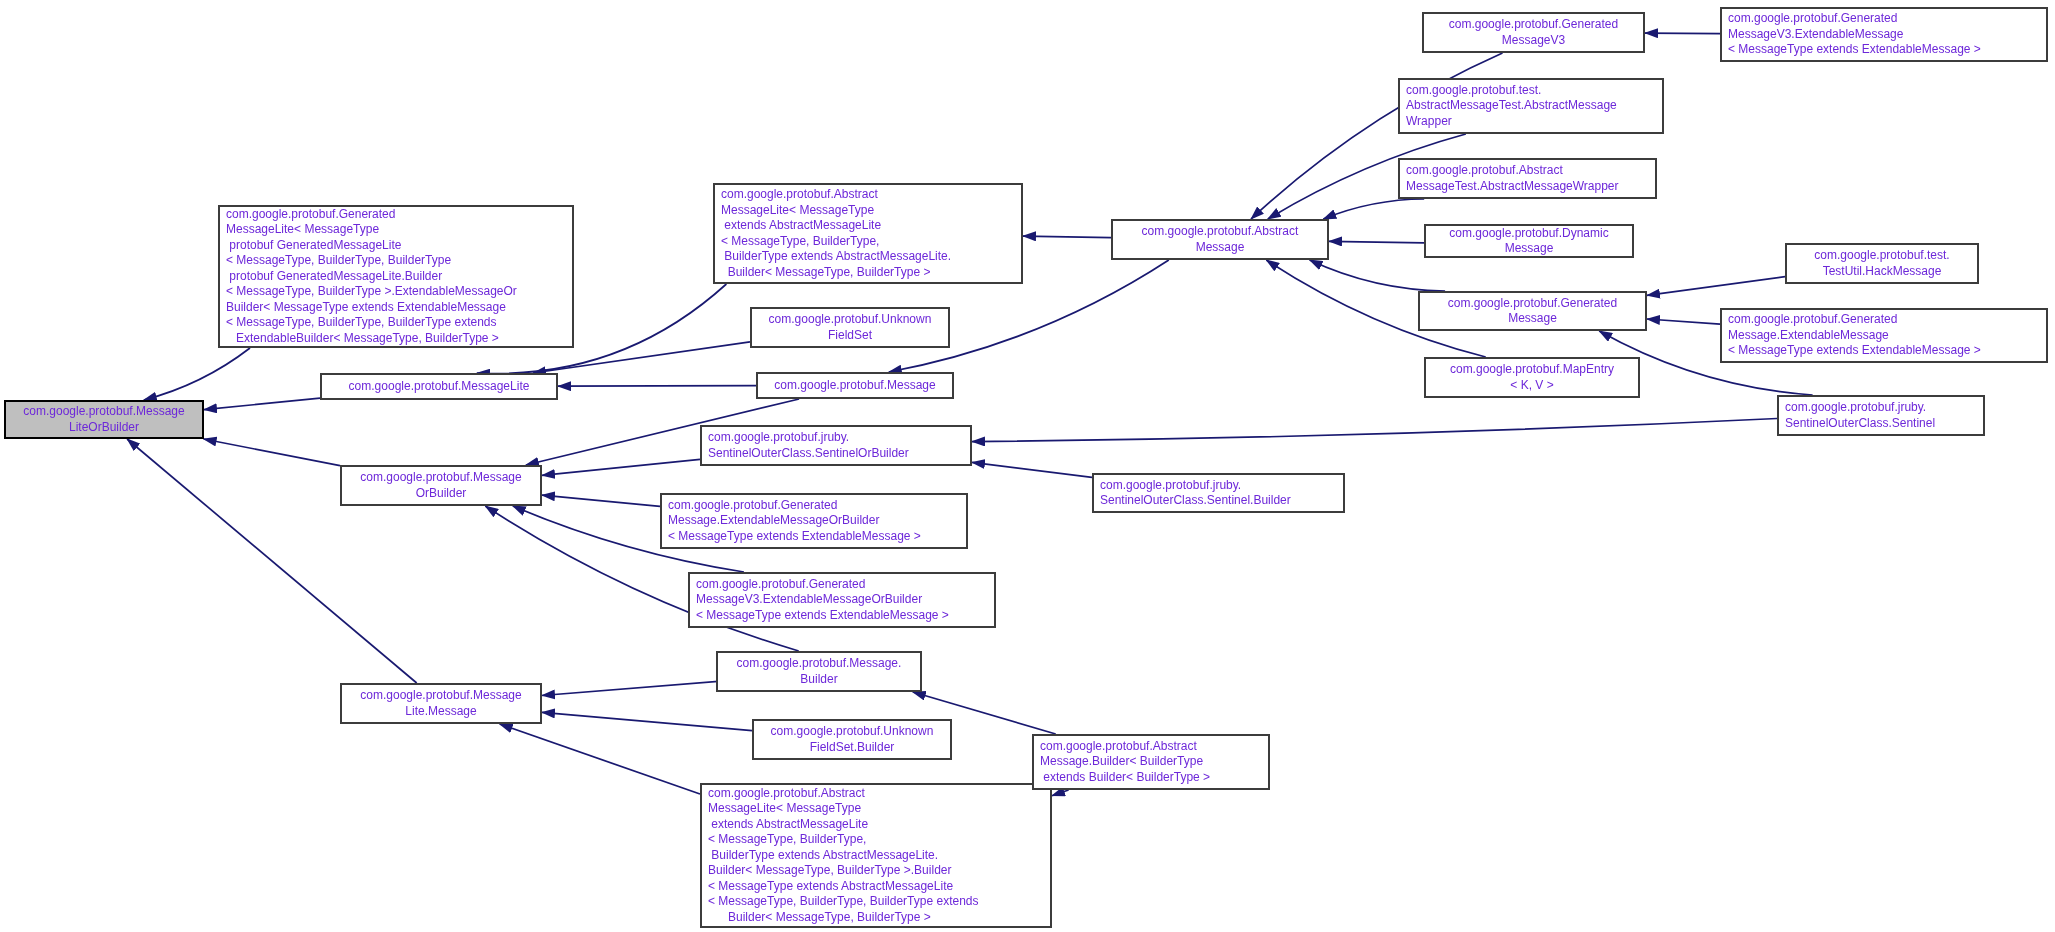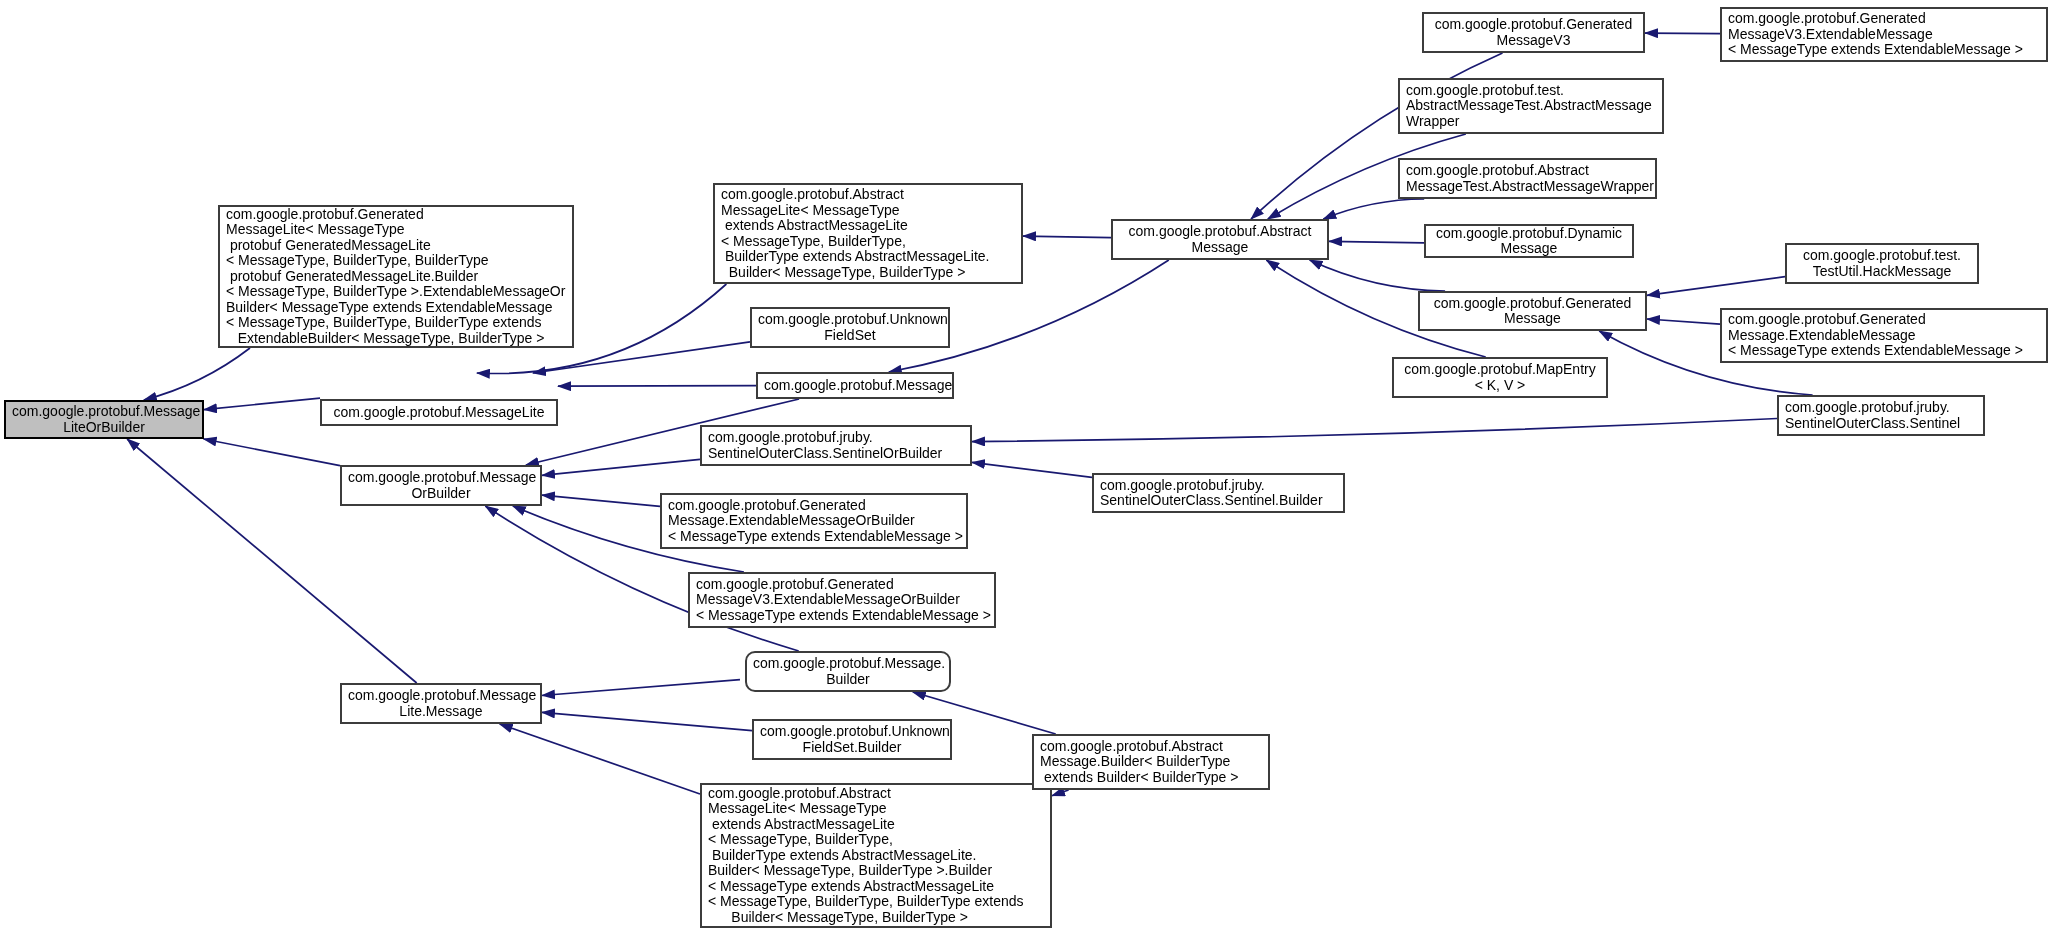--- a/index.html
+++ b/index.html
@@ -1,20 +1,20 @@
 <!DOCTYPE html>
 <html><head>
 <meta charset="utf-8">
 <style>
   html,body{margin:0;padding:0;background:#ffffff;}
   #stage{position:relative;width:2055px;height:932px;background:#ffffff;
          font-family:"Liberation Sans",sans-serif;overflow:hidden;}
   svg.edges-layer{position:absolute;left:0;top:0;}
   .node{position:absolute;box-sizing:border-box;background:#ffffff;
-        border:2px solid #3c3c3c;color:#000000;font-size:14px;line-height:15.5px;
+        border:2px solid #3c3c3c;color:#6d28d9;font-size:12px;line-height:15.5px;
         display:flex;flex-direction:column;justify-content:center;
         padding:1px 6px;text-align:center;cursor:pointer;}
   .node.ta-left{text-align:left;}
   .node.hl{background:#bfbfbf;border-color:#000;cursor:default;}
   .node .line{white-space:pre;}
 </style>
 </head>
 <body>
 
 <div id="stage">
@@ -64,21 +64,21 @@
       <div class="line">com.google.protobuf.Generated</div>
       <div class="line">MessageLite&lt; MessageType</div>
       <div class="line"> protobuf GeneratedMessageLite</div>
       <div class="line">&lt; MessageType, BuilderType, BuilderType</div>
       <div class="line"> protobuf GeneratedMessageLite.Builder</div>
       <div class="line">&lt; MessageType, BuilderType &gt;.ExtendableMessageOr</div>
       <div class="line">Builder&lt; MessageType extends ExtendableMessage</div>
       <div class="line">&lt; MessageType, BuilderType, BuilderType extends</div>
       <div class="line">   ExtendableBuilder&lt; MessageType, BuilderType &gt;</div>
     </div>
-    <div class="node" style="left: 320px; top: 373px; width: 238px; height: 27px; margin-top: 26px;">
+    <div class="node" style="left: 320px; top: 373px; width: 238px; height: 27px;">
       <div class="line">com.google.protobuf.MessageLite</div>
     </div>
     <div class="node" style="left: 340px; top: 465px; width: 202px; height: 41px;">
       <div class="line">com.google.protobuf.Message</div>
       <div class="line">OrBuilder</div>
     </div>
     <div class="node" style="left: 340px; top: 683px; width: 202px; height: 41px;">
       <div class="line">com.google.protobuf.Message</div>
       <div class="line">Lite.Message</div>
     </div>
@@ -104,21 +104,21 @@
     <div class="node ta-left" style="left: 660px; top: 493px; width: 308px; height: 56px;">
       <div class="line">com.google.protobuf.Generated</div>
       <div class="line">Message.ExtendableMessageOrBuilder</div>
       <div class="line">&lt; MessageType extends ExtendableMessage &gt;</div>
     </div>
     <div class="node ta-left" style="left: 688px; top: 572px; width: 308px; height: 56px;">
       <div class="line">com.google.protobuf.Generated</div>
       <div class="line">MessageV3.ExtendableMessageOrBuilder</div>
       <div class="line">&lt; MessageType extends ExtendableMessage &gt;</div>
     </div>
-    <div class="node" style="left: 745px; top: 651px; width: 206px; height: 41px; border-radius: 10px;">
+    <div class="node" style="left: 716px; top: 651px; width: 206px; height: 41px;">
       <div class="line">com.google.protobuf.Message.</div>
       <div class="line">Builder</div>
     </div>
     <div class="node" style="left: 752px; top: 719px; width: 200px; height: 41px;">
       <div class="line">com.google.protobuf.Unknown</div>
       <div class="line">FieldSet.Builder</div>
     </div>
     <div class="node ta-left" style="left: 700px; top: 783px; width: 352px; height: 145px;">
       <div class="line">com.google.protobuf.Abstract</div>
       <div class="line">MessageLite&lt; MessageType</div>
@@ -171,21 +171,21 @@
     </div>
     <div class="node" style="left: 1785px; top: 243px; width: 194px; height: 41px;">
       <div class="line">com.google.protobuf.test.</div>
       <div class="line">TestUtil.HackMessage</div>
     </div>
     <div class="node ta-left" style="left: 1720px; top: 308px; width: 328px; height: 55px;">
       <div class="line">com.google.protobuf.Generated</div>
       <div class="line">Message.ExtendableMessage</div>
       <div class="line">&lt; MessageType extends ExtendableMessage &gt;</div>
     </div>
-    <div class="node" style="left: 1392px; top: 357px; width: 216px; height: 41px;">
+    <div class="node" style="left: 1424px; top: 357px; width: 216px; height: 41px;">
       <div class="line">com.google.protobuf.MapEntry</div>
       <div class="line">&lt; K, V &gt;</div>
     </div>
     <div class="node ta-left" style="left: 1777px; top: 395px; width: 208px; height: 41px;">
       <div class="line">com.google.protobuf.jruby.</div>
       <div class="line">SentinelOuterClass.Sentinel</div>
     </div>
   </div>
 
 </body></html>

